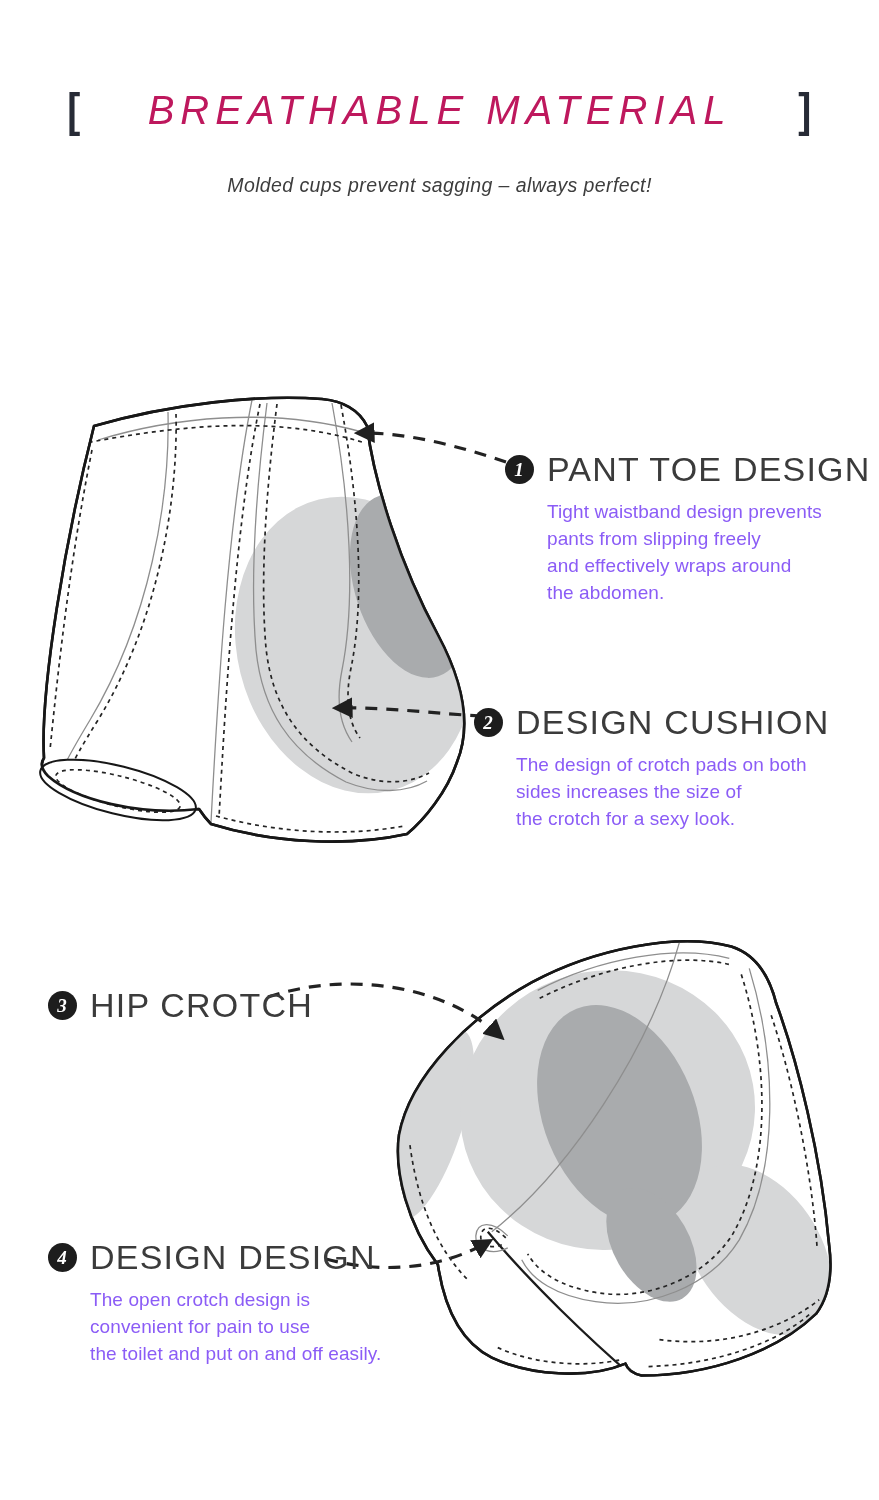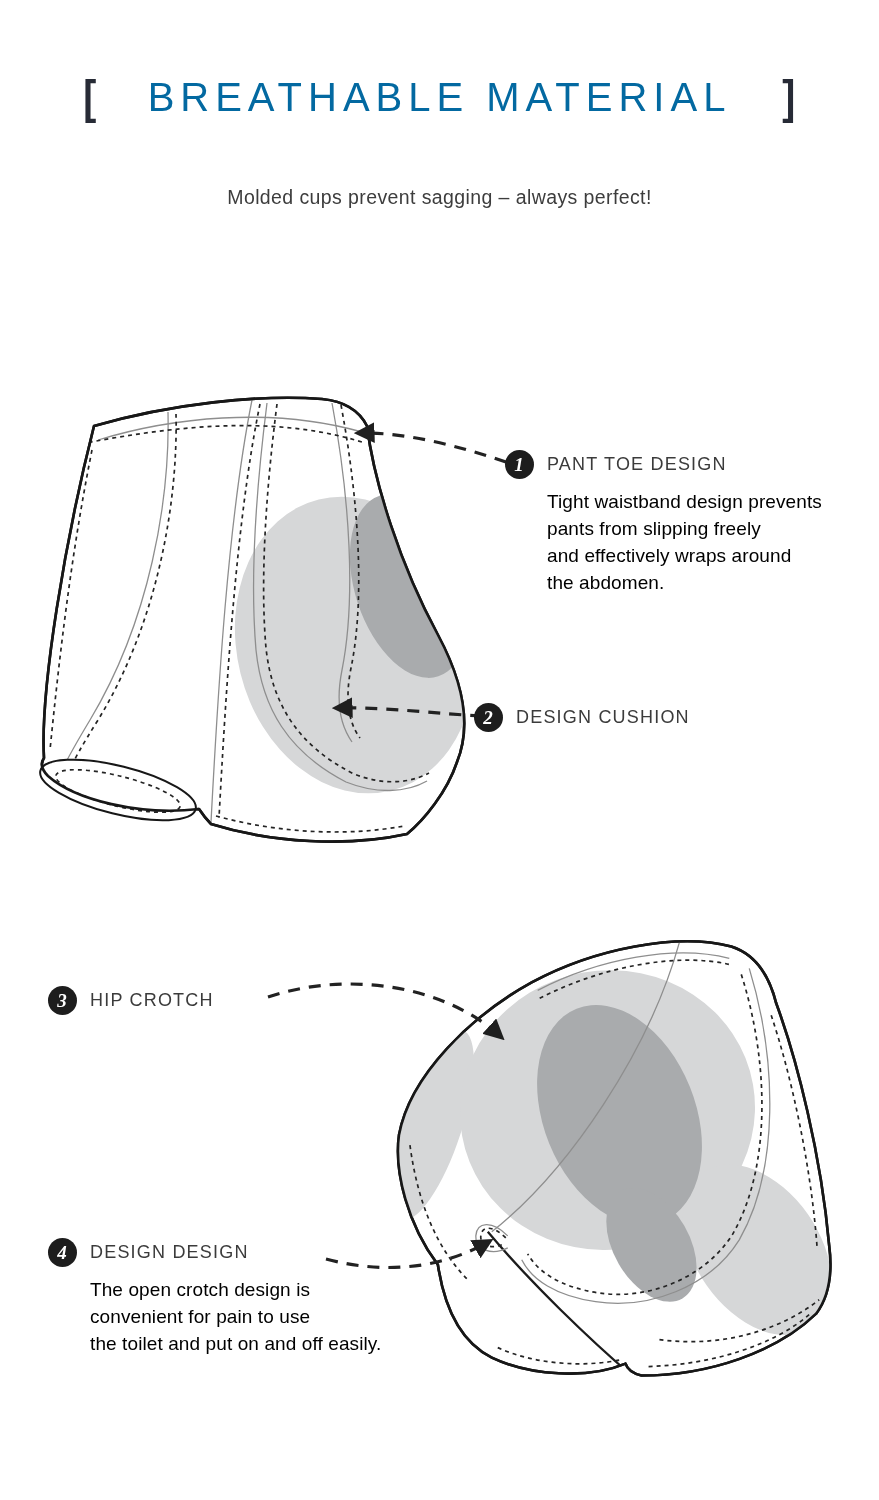--- a/index.html
+++ b/index.html
@@ -4,33 +4,33 @@
 <style>
   html,body{margin:0;padding:0;background:#ffffff;}
   .canvas{
     position:relative;width:879px;height:1500px;background:#ffffff;overflow:hidden;
     font-family:"Liberation Sans",sans-serif;color:#3c3c3c;
   }
   
   .header{position:absolute;top:74px;left:0;width:100%;
     display:flex;justify-content:center;align-items:center;gap:50px;}
   .header .bracket{font-size:46px;font-weight:700;color:#272b36;line-height:1;transform:scaleX(.85);}
-  .header .title{margin:0;font-size:40px;font-weight:400;letter-spacing:6px;color:#0369a1;line-height:1;white-space:nowrap;}
+  .header .title{margin:16px;font-size:40px;font-weight:400;letter-spacing:6px;color:#be185d;line-height:1;white-space:nowrap;font-style:italic;}
   
   .intro{position:absolute;top:171px;left:0;width:100%;text-align:center;}
-  .intro p{margin:12px;font-size:19.5px;line-height:28px;letter-spacing:.4px;color:#3d3d3d;}
+  .intro p{margin:0;font-size:19.5px;line-height:28px;letter-spacing:.4px;color:#3d3d3d;font-style:italic;}
   
   .callout{position:absolute;}
   .callout-head{display:flex;align-items:center;gap:13px;}
   .badge{width:29px;height:29px;border-radius:50%;background:#1d1d1d;color:#ffffff;
     display:flex;align-items:center;justify-content:center;
     font-family:"Liberation Serif",serif;font-style:italic;font-weight:700;font-size:19px;
     padding-right:1px;box-sizing:border-box;flex:0 0 29px;}
-  .callout-title{margin:0;font-size:18px;font-weight:400;letter-spacing:1.2px;color:#3b3b3b;white-space:nowrap;}
-  .callout-desc{margin:9px 14px 0 42px;font-size:19px;line-height:27px;color:#000000;white-space:pre-line;letter-spacing:.1px;}
+  .callout-title{margin:0;font-size:34px;font-weight:400;letter-spacing:1.2px;color:#3b3b3b;white-space:nowrap;}
+  .callout-desc{margin:9px 14px 0 42px;font-size:19px;line-height:27px;color:#8b5cf6;white-space:pre-line;letter-spacing:.1px;}
   #callout-1{left:505px;top:450px;}
   #callout-2{left:474px;top:703px;}
   #callout-3{left:48px;top:986px;}
   #callout-4{left:48px;top:1238px;}
   
   figure{margin:0;position:absolute;}
   #illus-a{left:20px;top:390px;width:460px;height:470px;}
   #illus-b{left:380px;top:920px;width:499px;height:480px;}
   #connectors{position:absolute;left:0;top:0;width:879px;height:1500px;pointer-events:none;}
   .garment-outline{fill:#ffffff;stroke:#171717;stroke-width:2.6;stroke-linejoin:round;}
@@ -155,20 +155,23 @@
 pants from slipping freely
 and effectively wraps around
 the abdomen.</p>
   </section>
 
   <section class="callout" id="callout-2">
     <div class="callout-head">
       <span class="badge">2</span>
       <h2 class="callout-title">DESIGN CUSHION</h2>
     </div>
+    <p class="callout-desc">The design of crotch pads on both
+sides increases the size of
+the crotch for a sexy look.</p>
   </section>
 
   <section class="callout" id="callout-3">
     <div class="callout-head">
       <span class="badge">3</span>
       <h2 class="callout-title">HIP CROTCH</h2>
     </div>
   </section>
 
   <section class="callout" id="callout-4">

